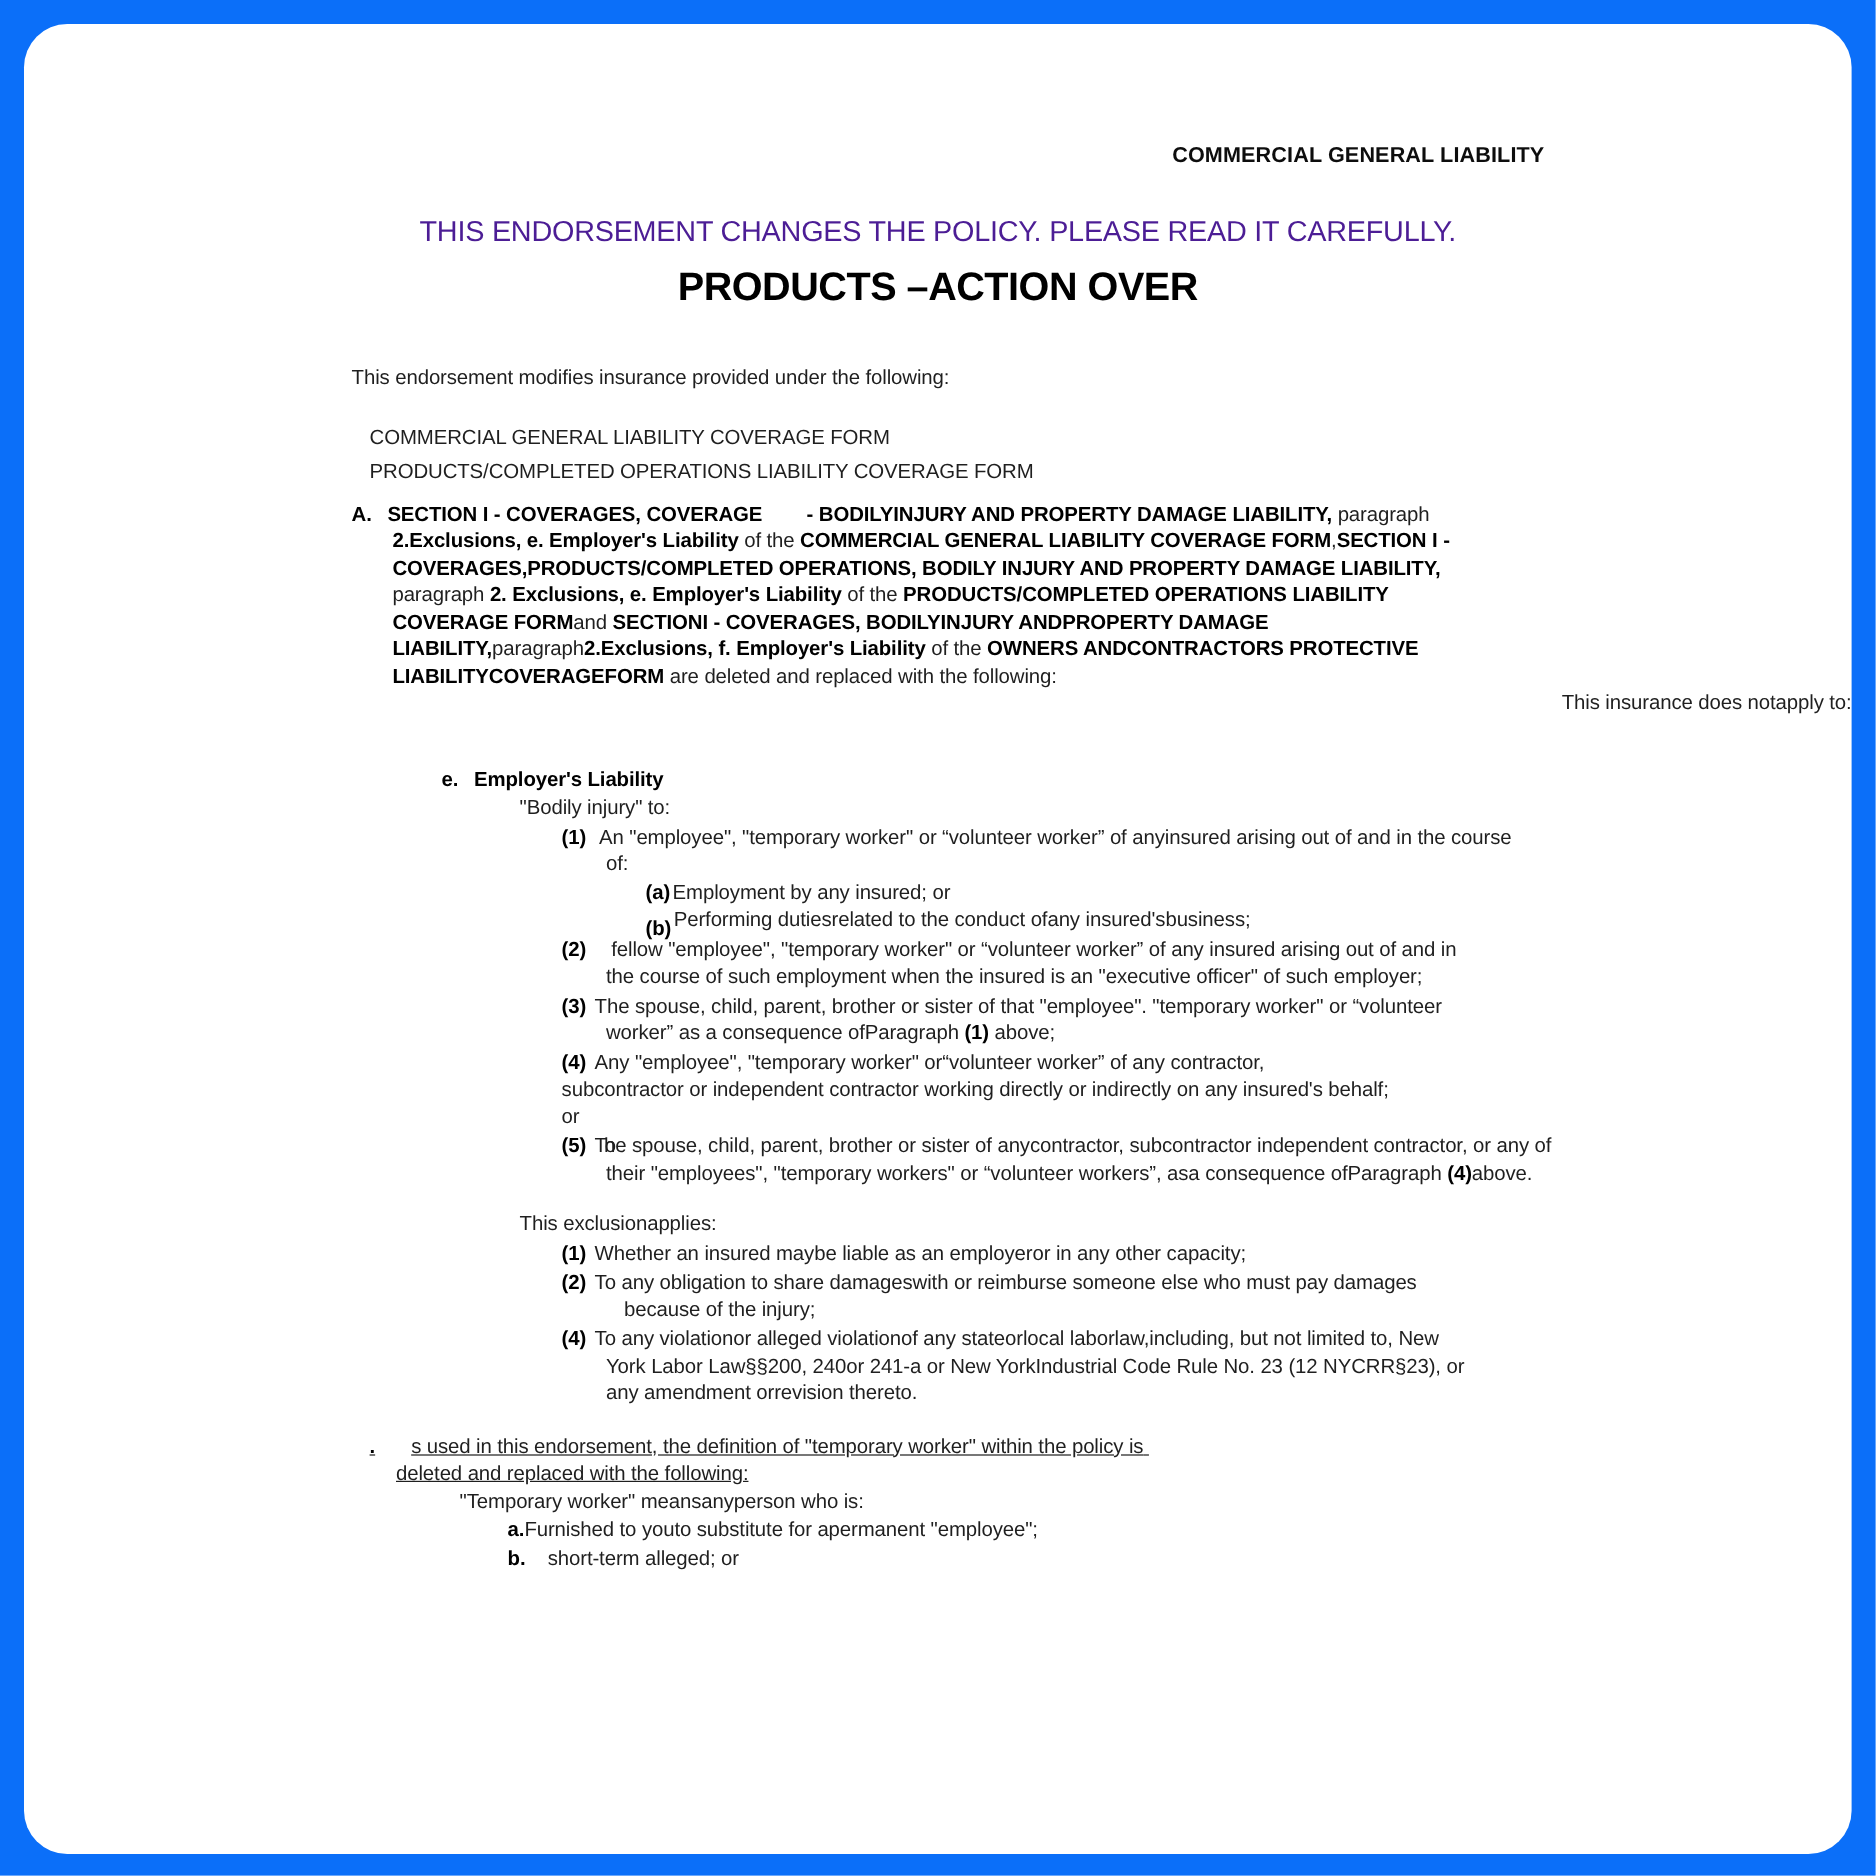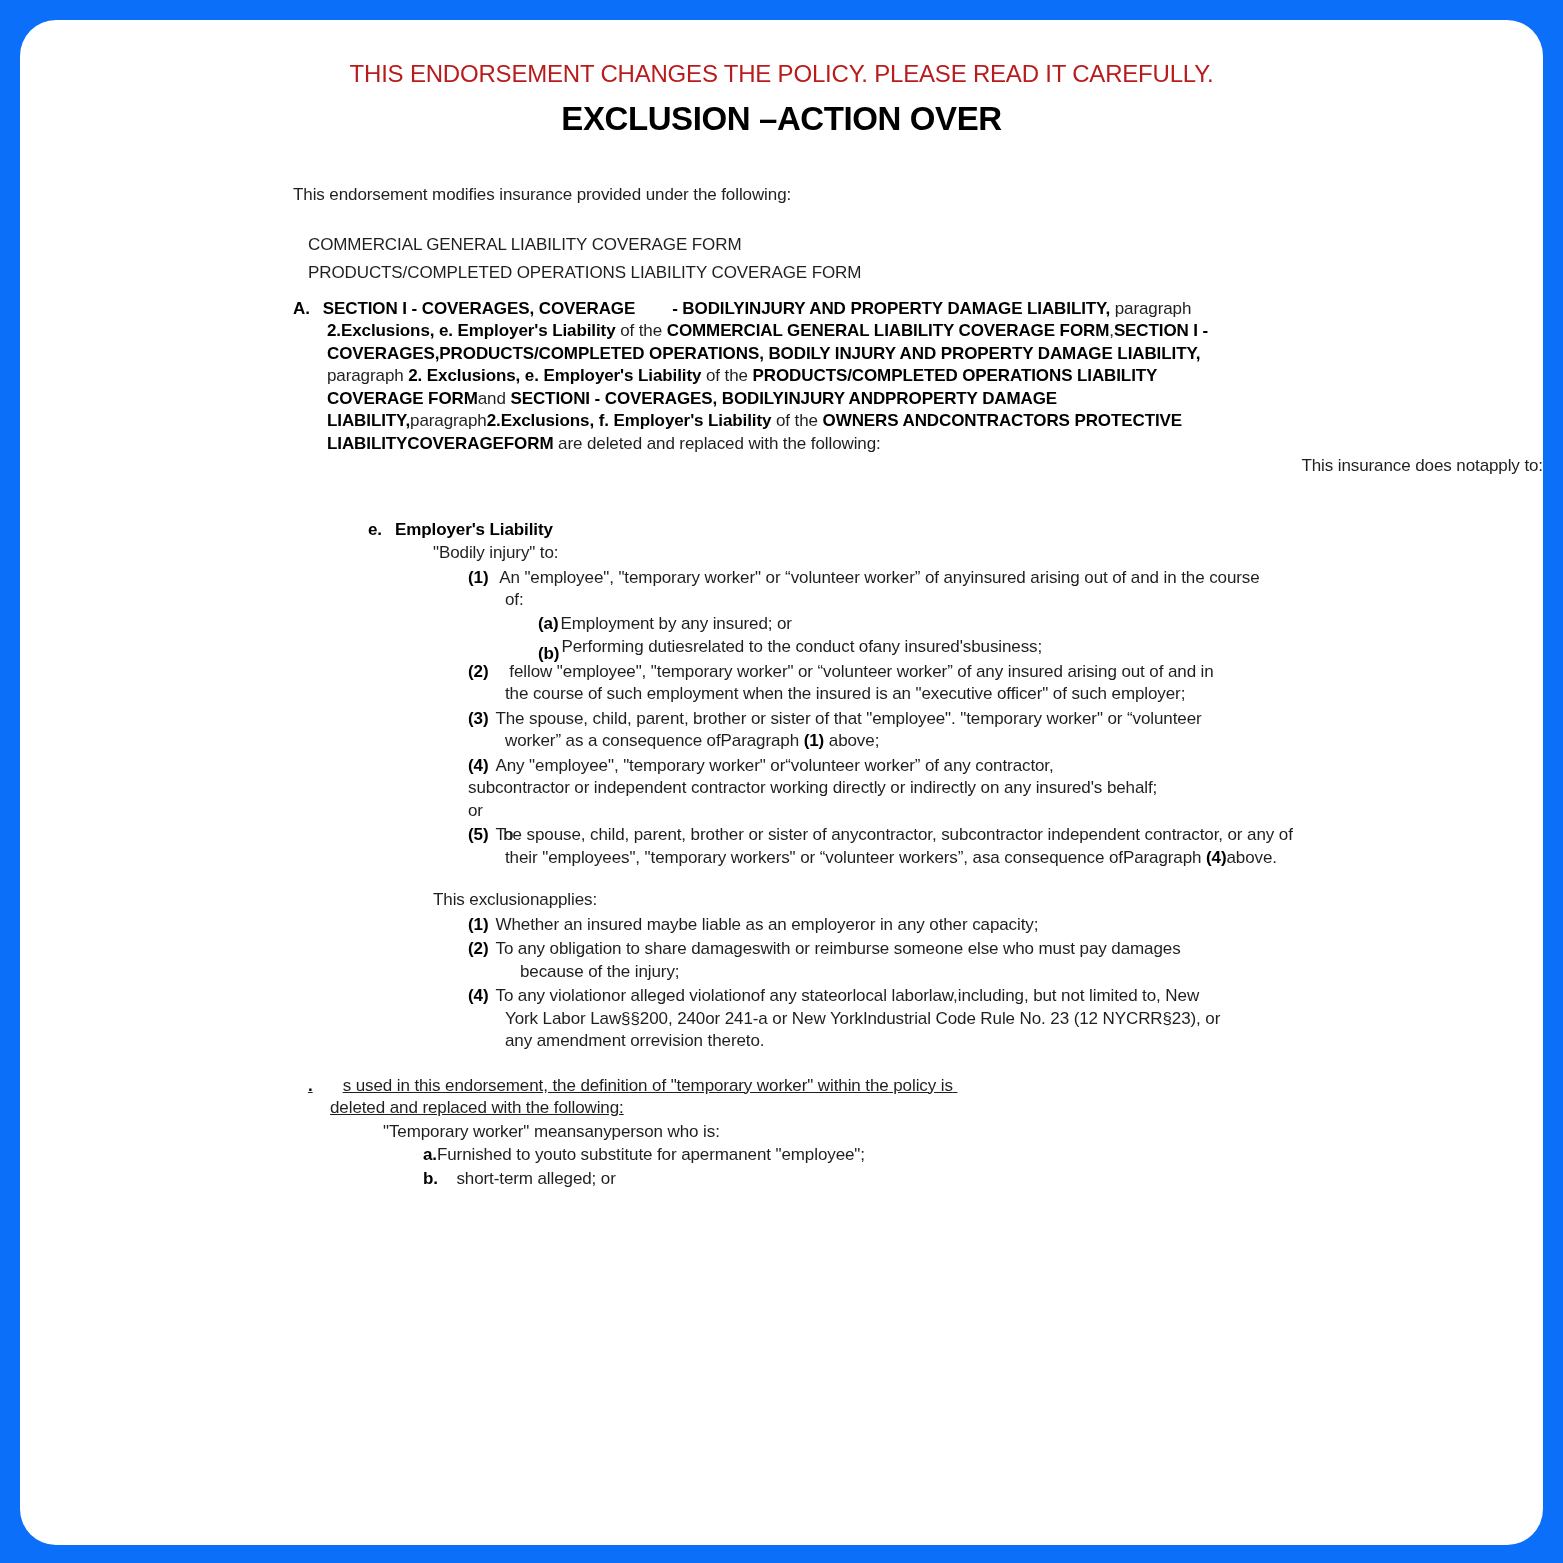--- a/index.html
+++ b/index.html
@@ -12,21 +12,21 @@
   .page{
     position:absolute;left:20px;top:20px;width:1523px;height:1525px;
     background:#ffffff;border-radius:36px;overflow:hidden;
     color:#1f1f1f;font-size:17px;line-height:22.5px;letter-spacing:-0.1px;
   }
   .b,.mk{font-weight:700;color:#000;}
   .mk{margin-right:9px;}
   .category{margin-top:98px;text-align:right;padding-right:256px;
     font-weight:700;font-size:18px;letter-spacing:0.1px;color:#0d0d0d;line-height:22px;}
   .notice{margin-top:40px;text-align:center;font-size:24px;letter-spacing:-0.2px;
-    color:#b91c1c;line-height:28px;}
+    color:#4c1d95;line-height:28px;}
   .doc-title{margin-top:12px;text-align:center;font-size:33px;font-weight:700;
     letter-spacing:-0.4px;color:#000;line-height:38px;}
   .intro{margin:46px 0 0 273px;}
   .forms{margin:27px 0 0 288px;}
   .form-line2{margin-top:6px;}
   .form-line3{margin-top:2px;}
   .para-a{margin:13px 0 0 273px;width:965px;box-sizing:border-box;
     padding-left:34px;text-indent:-34px;white-space:pre-wrap;}
   .para-a .mk{margin-right:13px;}
   .closing-a{margin-left:307px;text-align:right;}
@@ -57,24 +57,25 @@
   .sec-b .mk{margin-right:30px;}
   .sec-b-lead{margin:1px 0 0 363px;}
   .sb-item{margin:1px 0 0 403px;white-space:pre-wrap;}
   .sb-item .mk{margin-right:0;}
 </style>
 </head>
 <body>
 
 <div class="page">
 
+  <div class="category">COMMERCIAL GENERAL LIABILITY</div>
 
   <div class="notice">THIS ENDORSEMENT CHANGES THE POLICY. PLEASE READ IT CAREFULLY.</div>
 
-  <div class="doc-title">EXCLUSION –ACTION OVER</div>
+  <div class="doc-title">PRODUCTS –ACTION OVER</div>
 
   <div class="intro">This endorsement modifies insurance provided under the following:</div>
 
   <div class="forms">
     <div>COMMERCIAL GENERAL LIABILITY COVERAGE FORM</div>
     <div class="form-line2">PRODUCTS/COMPLETED OPERATIONS LIABILITY COVERAGE FORM</div>
   </div>
 
   <div class="para-a"><span class="mk">A.</span><span><span class="b">SECTION I - COVERAGES, COVERAGE        - BODILYINJURY AND PROPERTY DAMAGE LIABILITY, </span><span>paragraph </span><span class="b">2.Exclusions, e. Employer's Liability</span><span> of the </span><span class="b">COMMERCIAL GENERAL LIABILITY COVERAGE FORM</span><span>,</span><span class="b">SECTION I - COVERAGES,PRODUCTS/COMPLETED OPERATIONS, BODILY INJURY AND PROPERTY DAMAGE LIABILITY,</span><span> paragraph </span><span class="b">2. Exclusions, e. Employer's Liability</span><span> of the </span><span class="b">PRODUCTS/COMPLETED OPERATIONS LIABILITY COVERAGE FORM</span><span>and </span><span class="b">SECTIONI - COVERAGES, BODILYINJURY ANDPROPERTY DAMAGE LIABILITY,</span><span>paragraph</span><span class="b">2.Exclusions, f. Employer's Liability</span><span> of the </span><span class="b">OWNERS ANDCONTRACTORS PROTECTIVE LIABILITYCOVERAGEFORM</span><span> are deleted and replaced with the following:</span></span></div>
   <div class="closing-a">This insurance does notapply to:</div>

